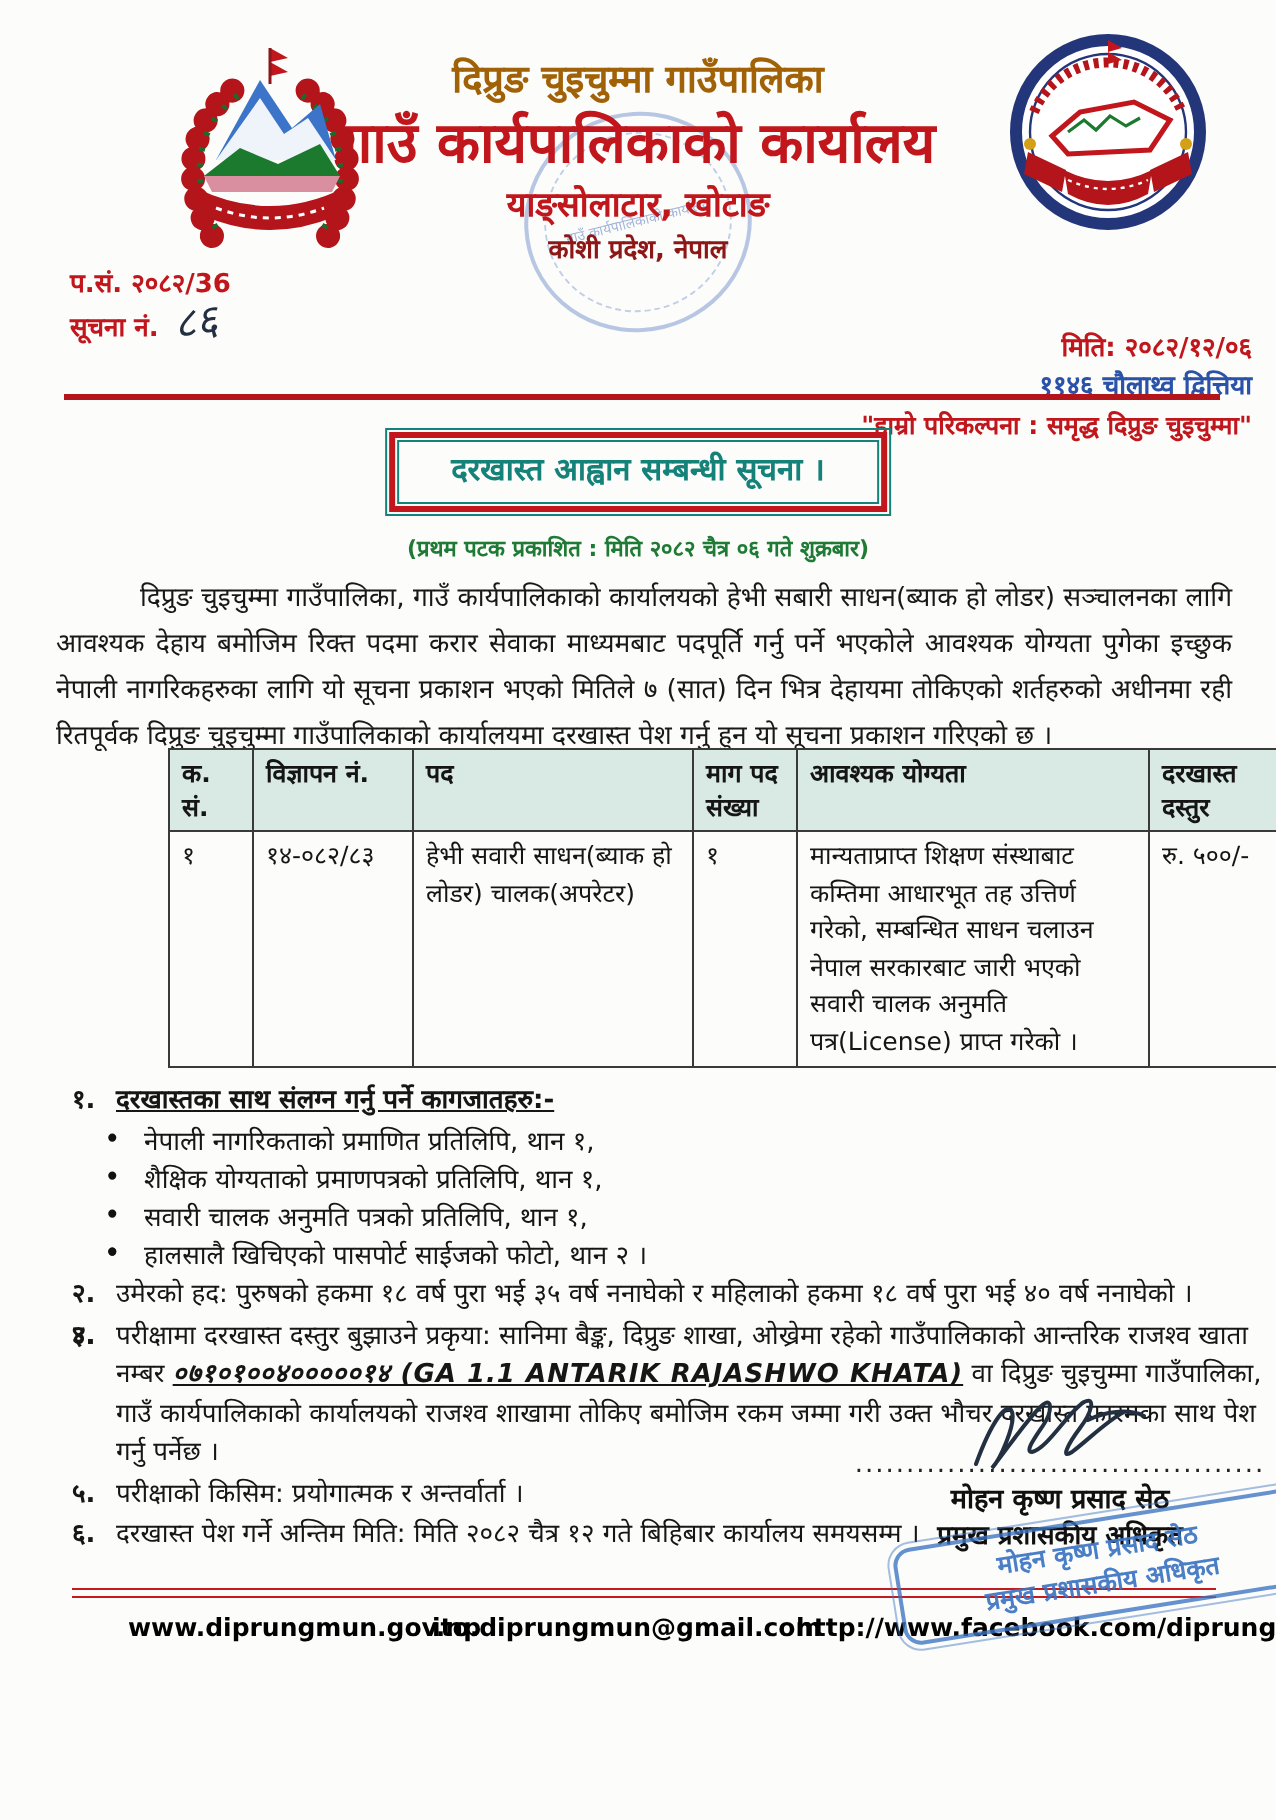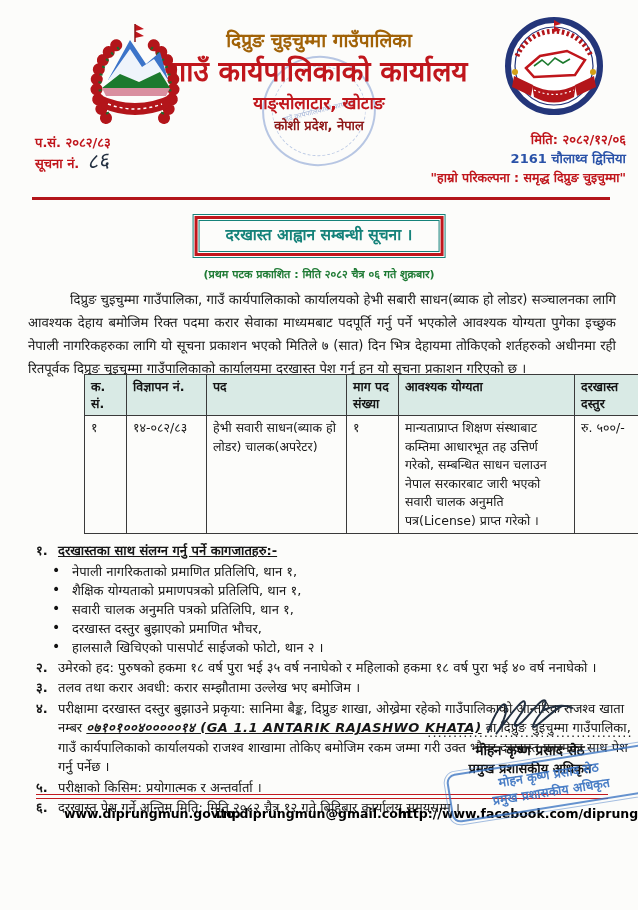--- a/index.html
+++ b/index.html
@@ -18,21 +18,21 @@
   .hdr .l3{color:#c0161c;font-weight:700;font-size:17px;line-height:26px;}
   .hdr .l4{color:#8d1616;font-weight:700;font-size:13px;line-height:20px;}
   .wm{position:absolute;left:262px;top:56px;width:110px;height:106px;border:2px solid rgba(70,110,190,.38);
       border-radius:50%;transform:rotate(-14deg);z-index:1;display:flex;align-items:center;justify-content:center;}
   .wm .wm-in{position:absolute;inset:8px;border:1.5px dashed rgba(70,110,190,.32);border-radius:50%;}
   .wm .wm-t{font-size:7px;color:rgba(40,80,170,.42);text-align:center;line-height:9px;padding:0 10px;}
   .refs-left{position:absolute;left:35px;top:133px;z-index:2;font-size:13px;color:#c0161c;font-weight:700;line-height:19px;}
   .hand{display:inline-block;margin-left:8px;font-family:"DejaVu Serif",serif;font-style:italic;
         font-weight:400;font-size:21px;color:#233041;transform:rotate(-7deg);}
   .refs-right{position:absolute;right:12px;top:130px;z-index:2;text-align:right;font-size:13px;line-height:19px;font-weight:700;}
-  .refs-right .date{color:#c0161c;}
+  .refs-right .date{color:#c0161c;margin-top:35px;}
   .refs-right .nsdate{color:#2a52a8;}
   .refs-right .motto{color:#c0161c;font-size:12.5px;}
   .rule-top{position:absolute;left:32px;right:28px;top:197px;border-top:3px solid #b3151a;z-index:2;}
   
   .nbox{position:absolute;left:50%;top:214px;transform:translateX(-50%);z-index:2;border:1.5px solid #15827a;padding:1px;}
   .nbox-mid{border:3px solid #c0161c;padding:1px;}
   .nbox-in{border:1.5px solid #15827a;padding:3px 26px 5px;}
   .ntitle{color:#15827a;font-weight:700;font-size:15.5px;line-height:22px;text-align:center;white-space:nowrap;}
   .publine{position:absolute;left:0;right:0;top:266px;text-align:center;color:#1e7a34;font-weight:700;font-size:11px;z-index:2;}
   
@@ -116,29 +116,29 @@
   </div>
 
   <div class="hdr">
     <div class="l1">दिप्रुङ चुइचुम्मा गाउँपालिका</div>
     <div class="l2">गाउँ कार्यपालिकाको कार्यालय</div>
     <div class="l3">याङ्सोलाटार, खोटाङ</div>
     <div class="l4">कोशी प्रदेश, नेपाल</div>
   </div>
 
   <div class="refs-left">
-    <div>प.सं. २०८२/८३</div>
+    <div>प.सं. २०८२/36</div>
     <div>
       <span>सूचना नं.</span><span class="hand">८६</span>
     </div>
   </div>
 
   <div class="refs-right">
     <div class="date">मिति: २०८२/१२/०६</div>
-    <div class="nsdate">2161 चौलाथ्व द्वित्तिया</div>
+    <div class="nsdate">११४६ चौलाथ्व द्वित्तिया</div>
     <div class="motto">"हाम्रो परिकल्पना : समृद्ध दिप्रुङ चुइचुम्मा"</div>
   </div>
 
   <div class="rule-top"></div>
 
   <div class="nbox">
     <div class="nbox-mid">
       <div class="nbox-in">
         <div class="ntitle">दरखास्त आह्वान सम्बन्धी सूचना ।</div>
       </div>
@@ -194,33 +194,31 @@
       <div class="b-item">
         <span class="b-dot">•</span>
         <span>शैक्षिक योग्यताको प्रमाणपत्रको प्रतिलिपि, थान १,</span>
       </div>
       <div class="b-item">
         <span class="b-dot">•</span>
         <span>सवारी चालक अनुमति पत्रको प्रतिलिपि, थान १,</span>
       </div>
       <div class="b-item">
         <span class="b-dot">•</span>
-        <span>दरखास्त दस्तुर बुझाएको प्रमाणित भौचर,</span>
       </div>
       <div class="b-item">
         <span class="b-dot">•</span>
         <span>हालसालै खिचिएको पासपोर्ट साईजको फोटो, थान २ ।</span>
       </div>
       <div class="t-item">
         <span class="t-num">२.</span>
         <span>उमेरको हद: पुरुषको हकमा १८ वर्ष पुरा भई ३५ वर्ष ननाघेको र महिलाको हकमा १८ वर्ष पुरा भई ४० वर्ष ननाघेको ।</span>
       </div>
       <div class="t-item">
         <span class="t-num">३.</span>
-        <span>तलव तथा करार अवधी: करार सम्झौतामा उल्लेख भए बमोजिम ।</span>
       </div>
       <div class="t-item">
         <span class="t-num">४.</span>
         <span>परीक्षामा दरखास्त दस्तुर बुझाउने प्रकृया: सानिमा बैङ्क, दिप्रुङ शाखा, ओख्रेमा रहेको गाउँपालिकाको आन्तरिक राजश्व खाता नम्बर</span>
         <span class="acct">०७१०१००४०००००१४ (GA 1.1 ANTARIK RAJASHWO KHATA)</span>
         <span>वा दिप्रुङ चुइचुम्मा गाउँपालिका, गाउँ कार्यपालिकाको कार्यालयको राजश्व शाखामा तोकिए बमोजिम रकम जम्मा गरी उक्त भौचर दरखास्त फारमका साथ पेश गर्नु पर्नेछ ।</span>
       </div>
       <div class="t-item">
         <span class="t-num">५.</span>
         <span>परीक्षाको किसिम: प्रयोगात्मक र अन्तर्वार्ता ।</span>

